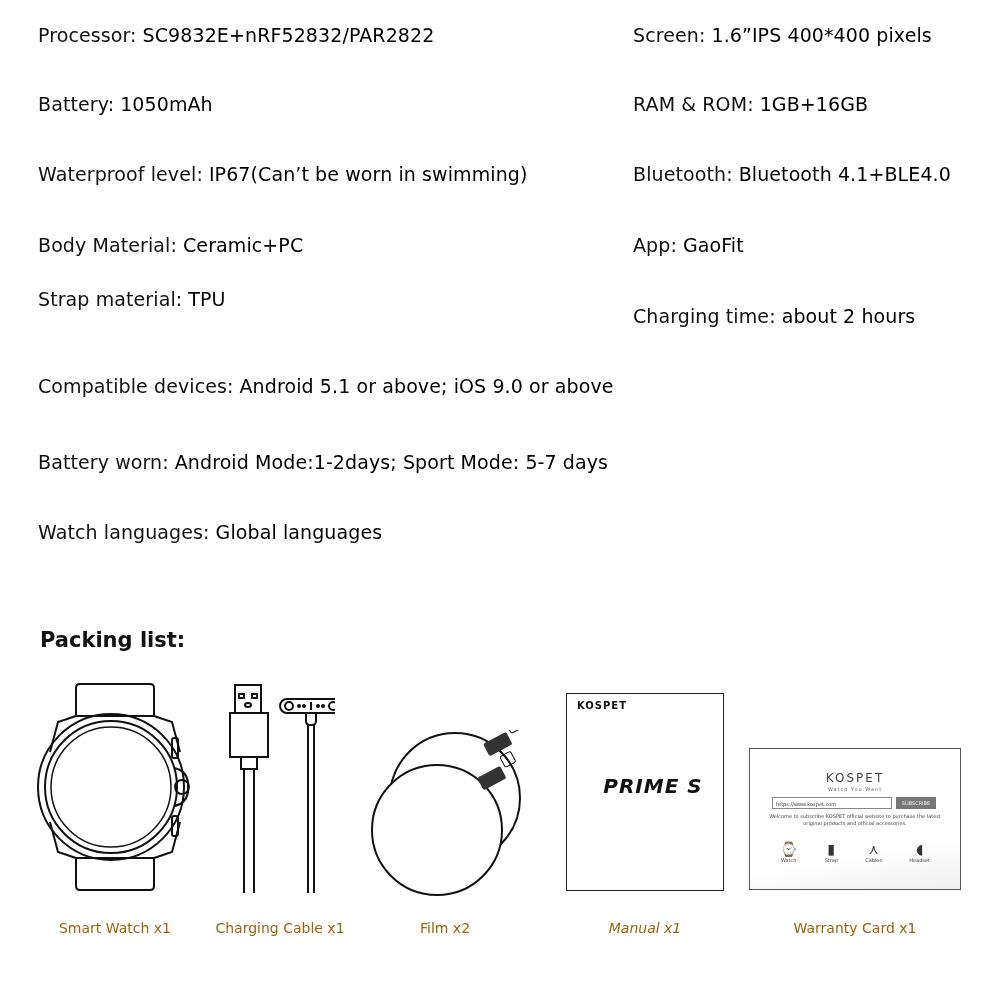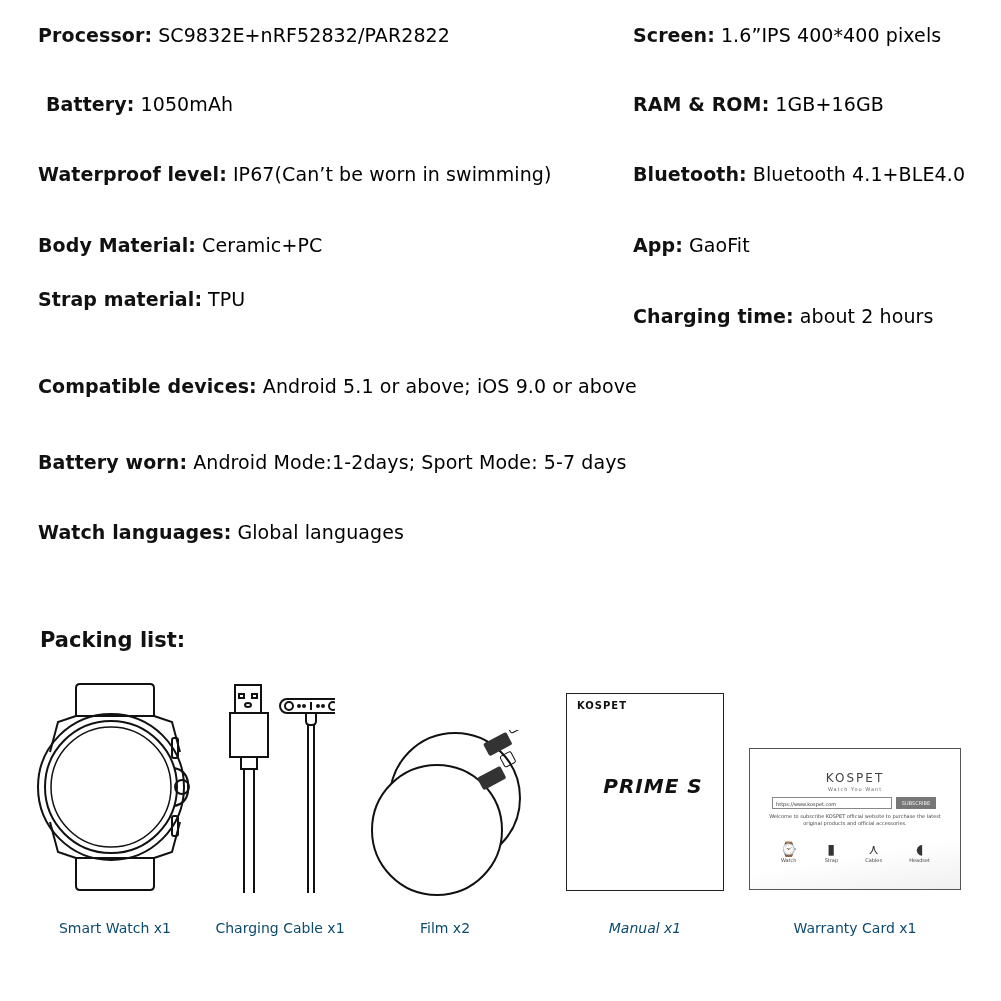--- a/index.html
+++ b/index.html
@@ -1,45 +1,45 @@
 <!DOCTYPE html>
 <html><head>
 <meta charset="utf-8">
 <style>
   html, body { margin: 0; padding: 0; background: #ffffff; }
   body { width: 1001px; height: 1001px; position: relative; overflow: hidden;
          font-family: "DejaVu Sans", "Liberation Sans", sans-serif; color: #111; }
   .spec { position: absolute; font-size: 19px; white-space: nowrap; letter-spacing: 0.1px; }
-  .spec .k { font-weight: bold; }
+  .spec .k { font-weight: normal; }
   .spec .v { font-weight: normal; margin-left: 6px; color: #000000; }
   .packing-title { position: absolute; left: 40px; top: 628px; font-size: 21px; font-weight: bold; }
   .item { position: absolute; }
   .item svg { display: block; }
-  .caption { position: absolute; top: 920px; font-size: 14px; text-align: center; white-space: nowrap; color: #0c4a6e; }
+  .caption { position: absolute; top: 920px; font-size: 14px; text-align: center; white-space: nowrap; color: #a16207; }
   .manual { position: absolute; left: 566px; top: 693px; width: 158px; height: 198px; border: 1.5px solid #222; box-sizing: border-box; }
   .manual .brand { position: absolute; left: 10px; top: 6px; font-size: 10px; letter-spacing: 1px; font-weight: bold; }
   .manual .model { position: absolute; left: 16px; right: 0; top: 80px; text-align: center; font-size: 20px; font-weight: 900; font-style: italic; letter-spacing: 1px; }
   .card { position: absolute; left: 749px; top: 748px; width: 212px; height: 142px; border: 1.5px solid #555; box-sizing: border-box;
           background: linear-gradient(170deg, #fff 70%, #f0f0f0 100%); }
   .card .brand { position: absolute; left: 0; right: 0; top: 22px; text-align: center; font-size: 12px; letter-spacing: 2px; color: #444; }
   .card .tagline { position: absolute; left: 0; right: 0; top: 37px; text-align: center; font-size: 5px; letter-spacing: 1px; color: #666; }
   .card .url { position: absolute; left: 22px; top: 48px; width: 120px; height: 12px; border: 1px solid #888; font-size: 5px; line-height: 12px; padding-left: 3px; box-sizing: border-box; color: #333; }
   .card .sub { position: absolute; left: 146px; top: 48px; width: 40px; height: 12px; background: #777; color: #eee; font-size: 5px; line-height: 12px; text-align: center; }
   .card .msg { position: absolute; left: 10px; right: 10px; top: 64px; text-align: center; font-size: 5px; line-height: 7px; color: #444; }
   .card .icons { position: absolute; left: 30px; right: 30px; top: 92px; display: flex; justify-content: space-between; }
   .card .ic { display: flex; flex-direction: column; align-items: center; font-size: 5px; color: #444; }
   .card .ic span.g { font-size: 14px; line-height: 16px; color: #333; }
 </style>
 </head>
 <body>
 
 <div class="spec" style="left:38px; top:24px;">
   <span class="k">Processor:</span><span class="v">SC9832E+nRF52832/PAR2822</span>
 </div>
-<div class="spec" style="left:46px; top:93px;">
+<div class="spec" style="left:38px; top:93px;">
   <span class="k">Battery:</span><span class="v">1050mAh</span>
 </div>
 <div class="spec" style="left:38px; top:163px;">
   <span class="k">Waterproof level:</span><span class="v">IP67(Can’t be worn in swimming)</span>
 </div>
 <div class="spec" style="left:38px; top:234px;">
   <span class="k">Body Material:</span><span class="v">Ceramic+PC</span>
 </div>
 <div class="spec" style="left:38px; top:288px;">
   <span class="k">Strap material:</span><span class="v">TPU</span>

